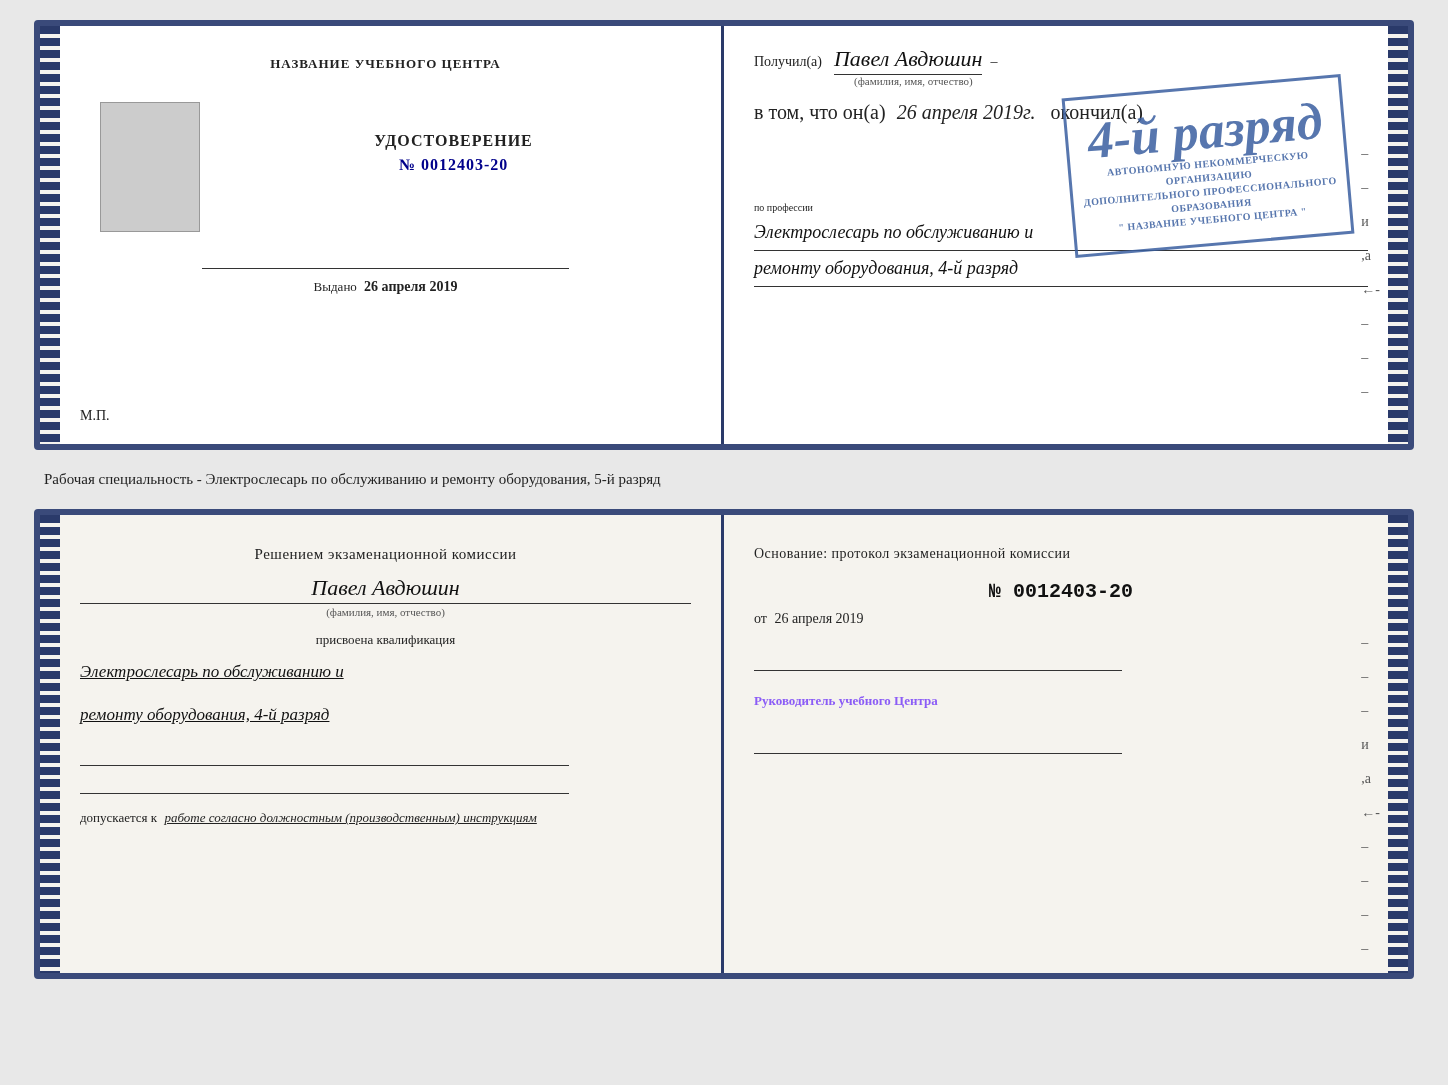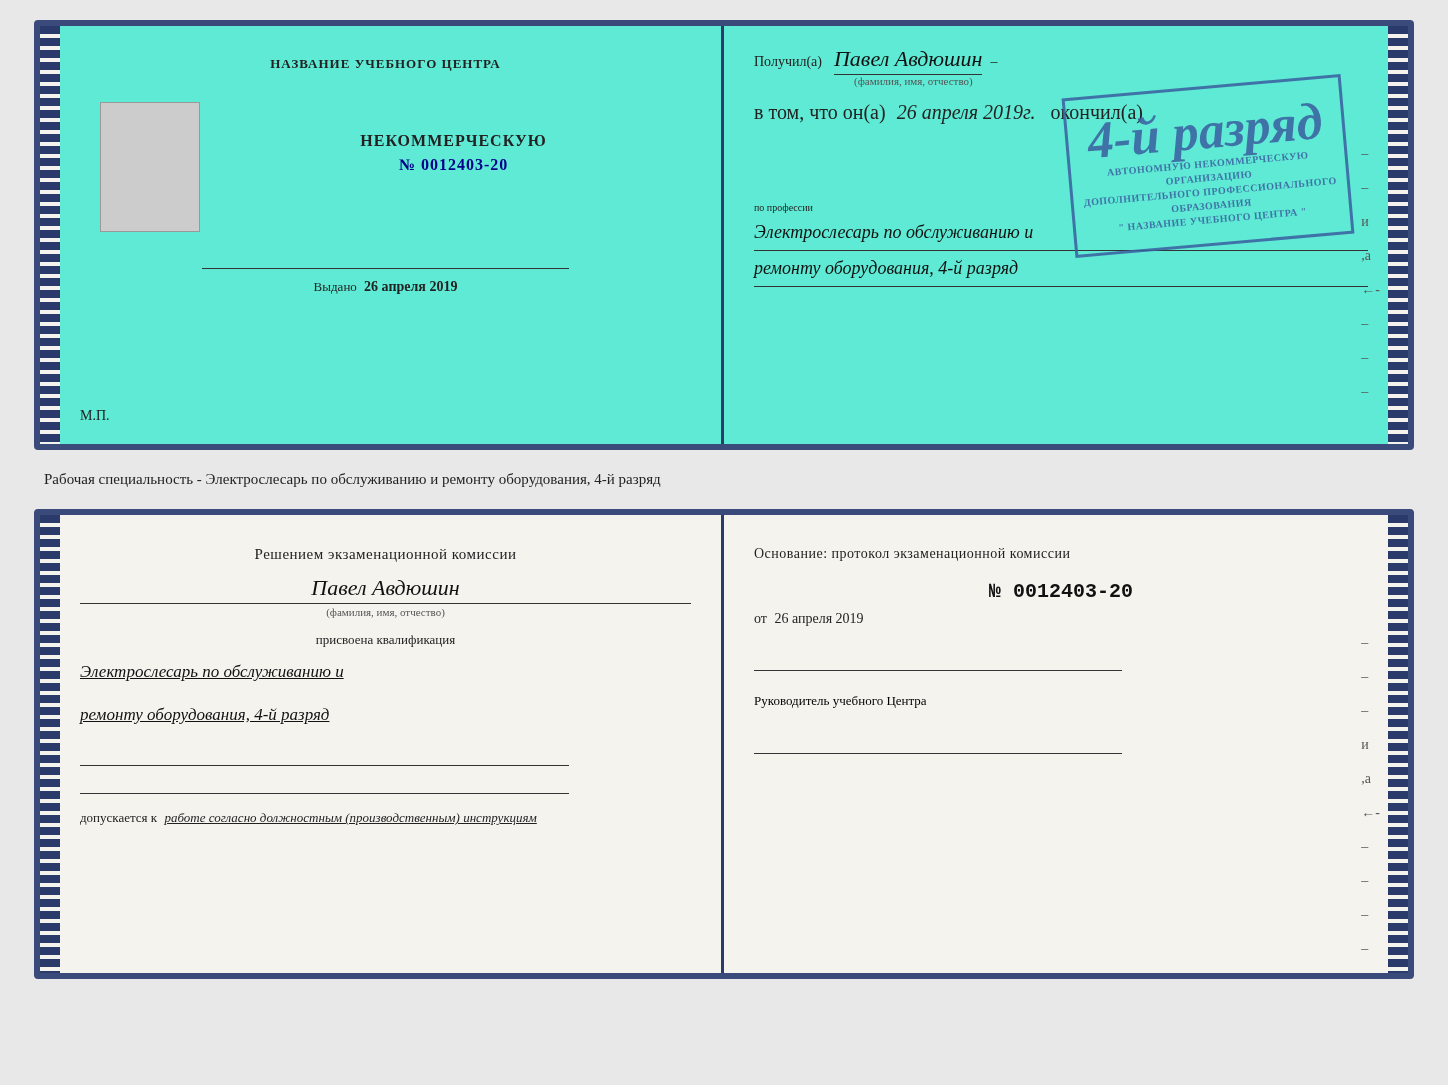--- a/index.html
+++ b/index.html
@@ -15,21 +15,21 @@
       gap: 18px;
     }
 
     
     .document-top {
       display: flex;
       width: 1380px;
       height: 430px;
       border: 6px solid #3a4a7a;
       border-radius: 4px;
-      background: #5eead4;
+      background: #ffffff;
       overflow: hidden;
       position: relative;
     }
 
     .page-left {
       width: 50%;
       padding: 30px 30px 20px 40px;
       display: flex;
       flex-direction: column;
       align-items: center;
@@ -294,23 +294,24 @@
 
     .short-sig-line {
       border-bottom: 1px solid #333;
       height: 20px;
       width: 60%;
       margin-bottom: 20px;
     }
 
     .director-label {
       font-size: 13px;
-      color: #000000;
+      color: #8b5cf6;
       line-height: 1.5;
       margin-bottom: 24px;
+      font-weight: bold;
     }
 
     
     .doc-side-stripes {
       position: absolute;
       right: 0;
       top: 0;
       bottom: 0;
       width: 20px;
       background: repeating-linear-gradient(
@@ -363,21 +364,21 @@
 <div class="document-top">
 
   <div class="doc-side-stripes-left"></div>
 
   <div class="page-left">
     <div class="page-title">НАЗВАНИЕ УЧЕБНОГО ЦЕНТРА</div>
 
     <div style="display:flex; width:100%; gap:16px; align-items:flex-start; margin-bottom:16px;">
       <div class="photo-placeholder"></div>
       <div style="display:flex; flex-direction:column; align-items:center; margin-top:30px; flex:1;">
-        <div class="cert-title">НЕКОММЕРЧЕСКУЮ</div>
+        <div class="cert-title">УДОСТОВЕРЕНИЕ</div>
         <div class="cert-number">№ 0012403-20</div>
       </div>
     </div>
 
     <div style="border-bottom:1px solid #333; width:60%; margin-bottom:10px;"></div>
 
     <div class="issued-line">
       <span>Выдано</span>
       <span class="issued-date" style="margin-left:4px;">26 апреля 2019</span>
     </div>
@@ -422,21 +423,21 @@
       <span style="font-size:14px; color:#555;">–</span>
       <span style="font-size:14px; color:#555;">–</span>
       <span style="font-size:14px; color:#555;">–</span>
     </div>
   </div>
 
   <div class="doc-side-stripes"></div>
 </div>
 
 <div class="middle-text">
-  <span>Рабочая специальность - Электрослесарь по обслуживанию и ремонту оборудования, 4-й разряд</span>
+  <span>Рабочая специальность - Электрослесарь по обслуживанию и ремонту оборудования, 5-й разряд</span>
 </div>
 
 <div class="document-bottom">
 
   <div class="doc-side-stripes-left"></div>
 
   <div class="bottom-page-left">
     <div class="decision-title" style="font-size:15px; font-weight:normal; letter-spacing:0.5px;">Решением экзаменационной комиссии</div>
 
     <div class="person-name-large">Павел Авдюшин</div>

